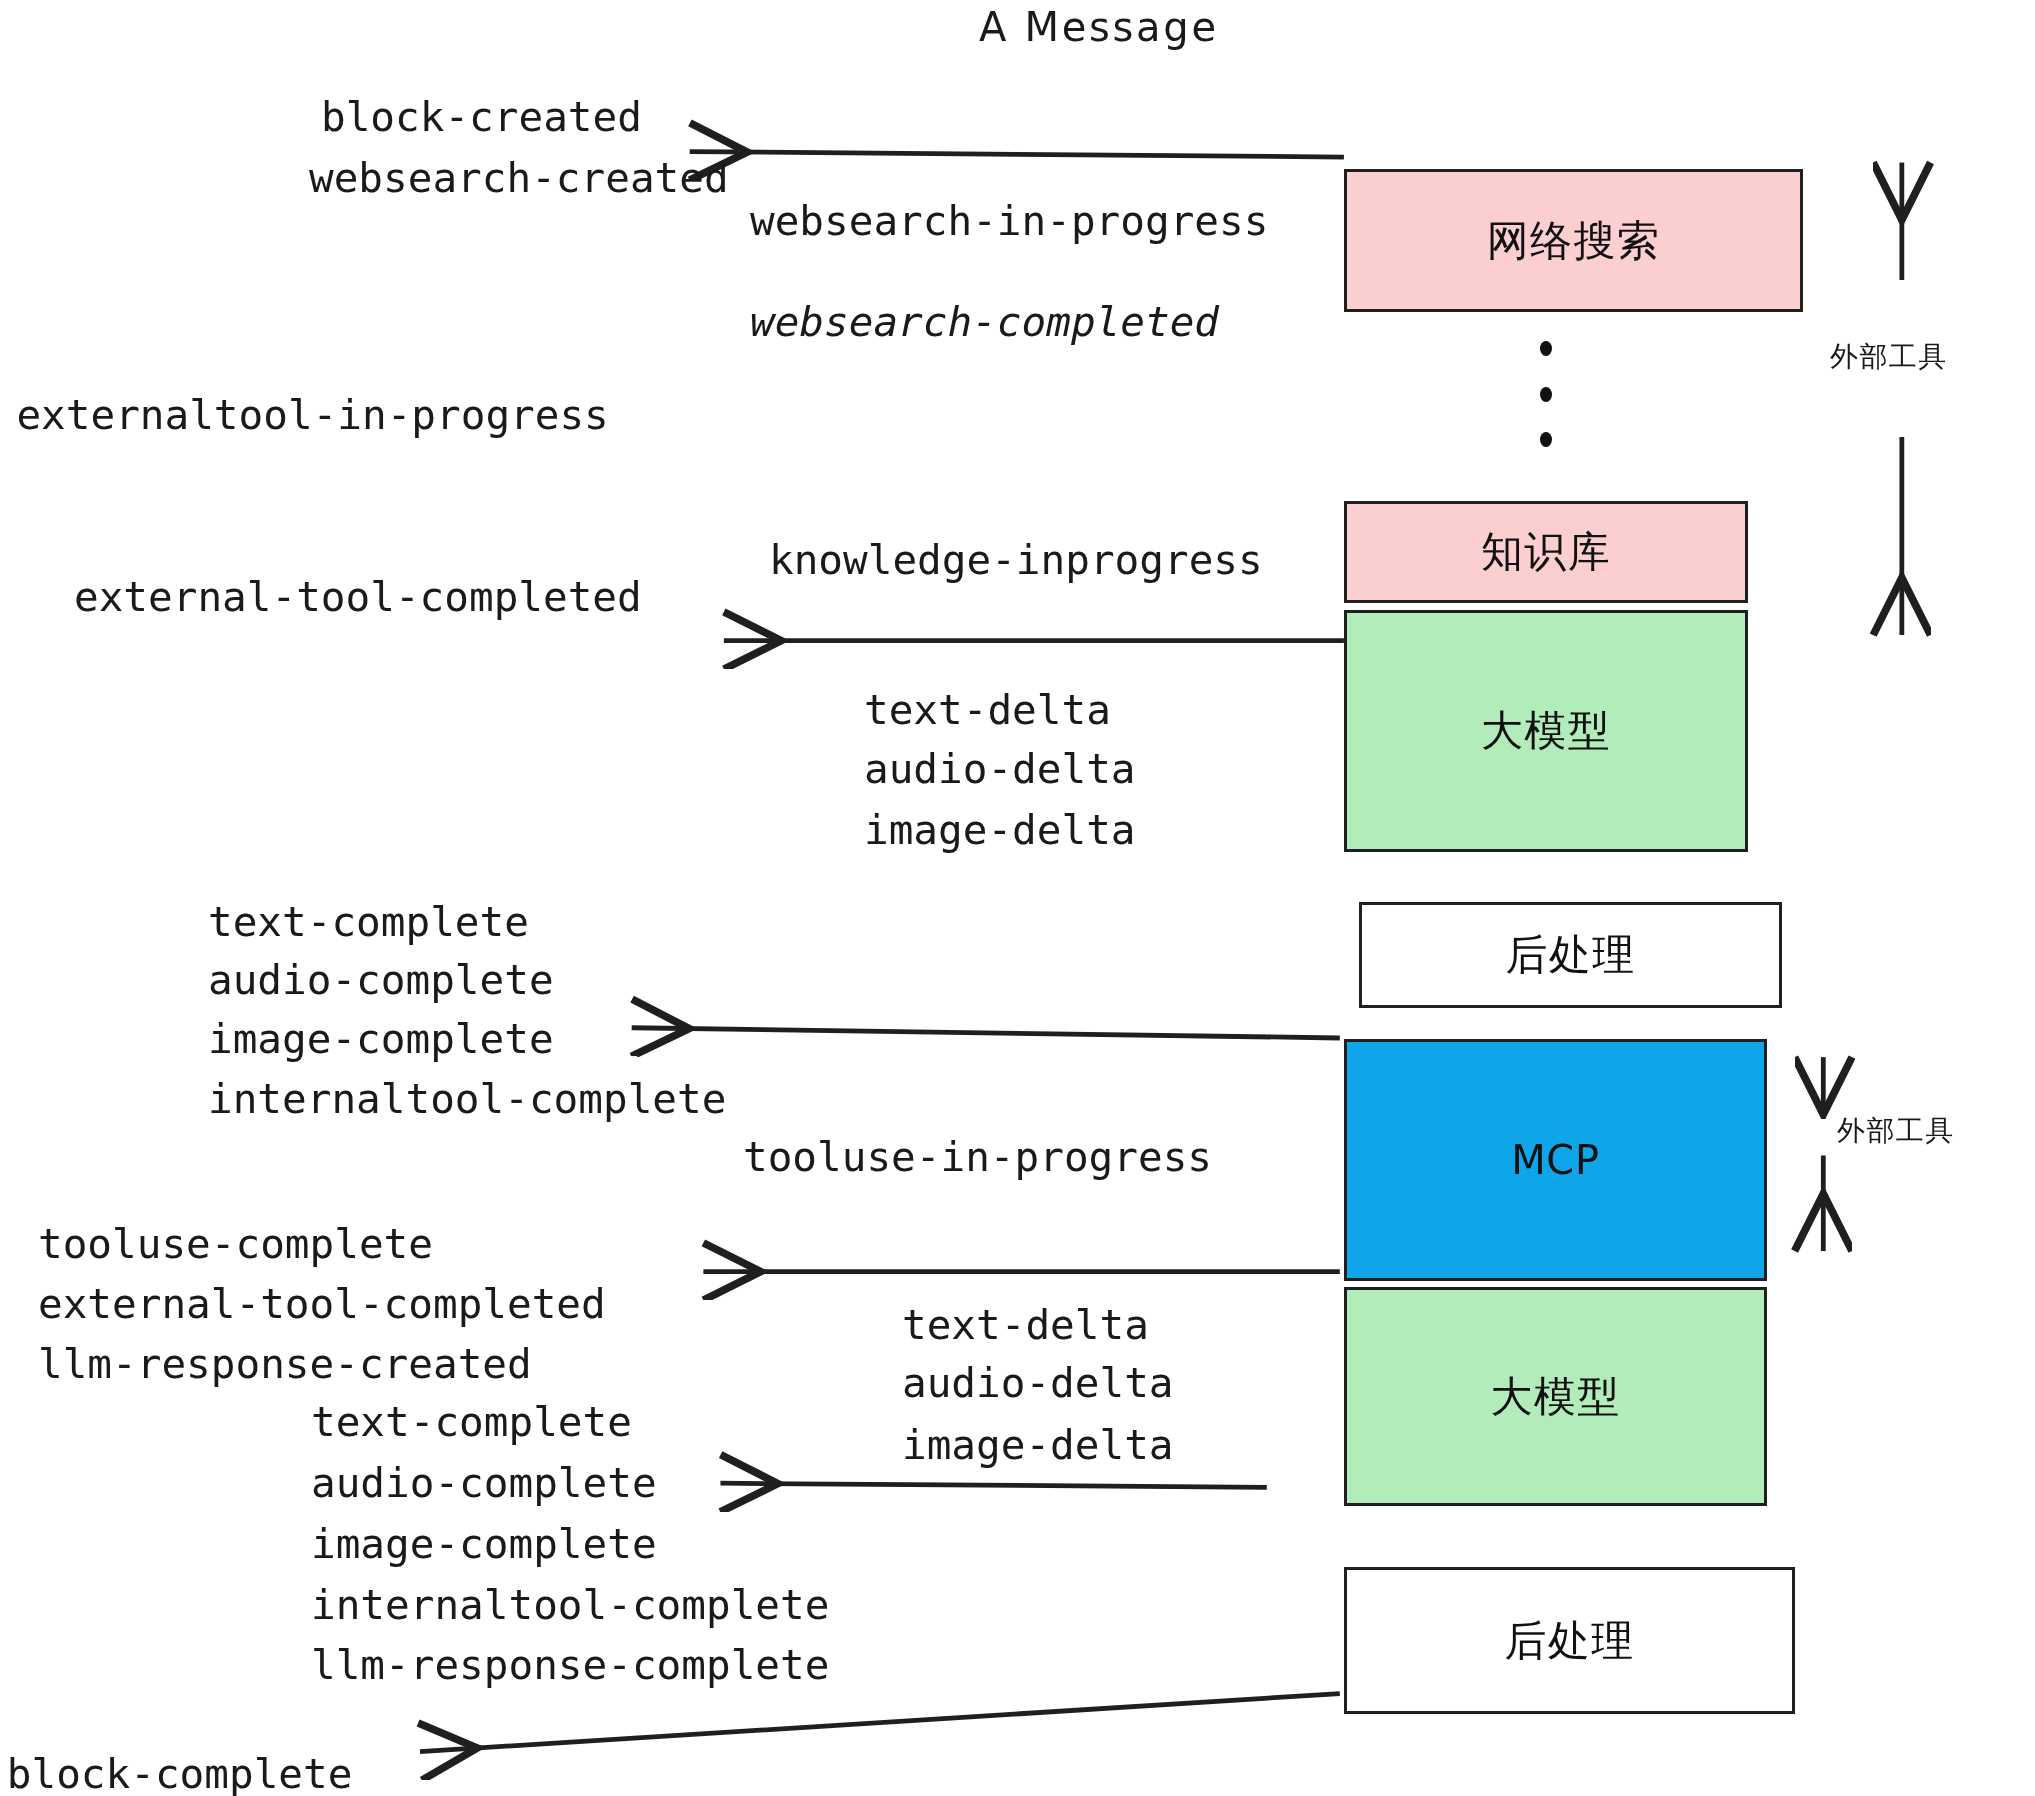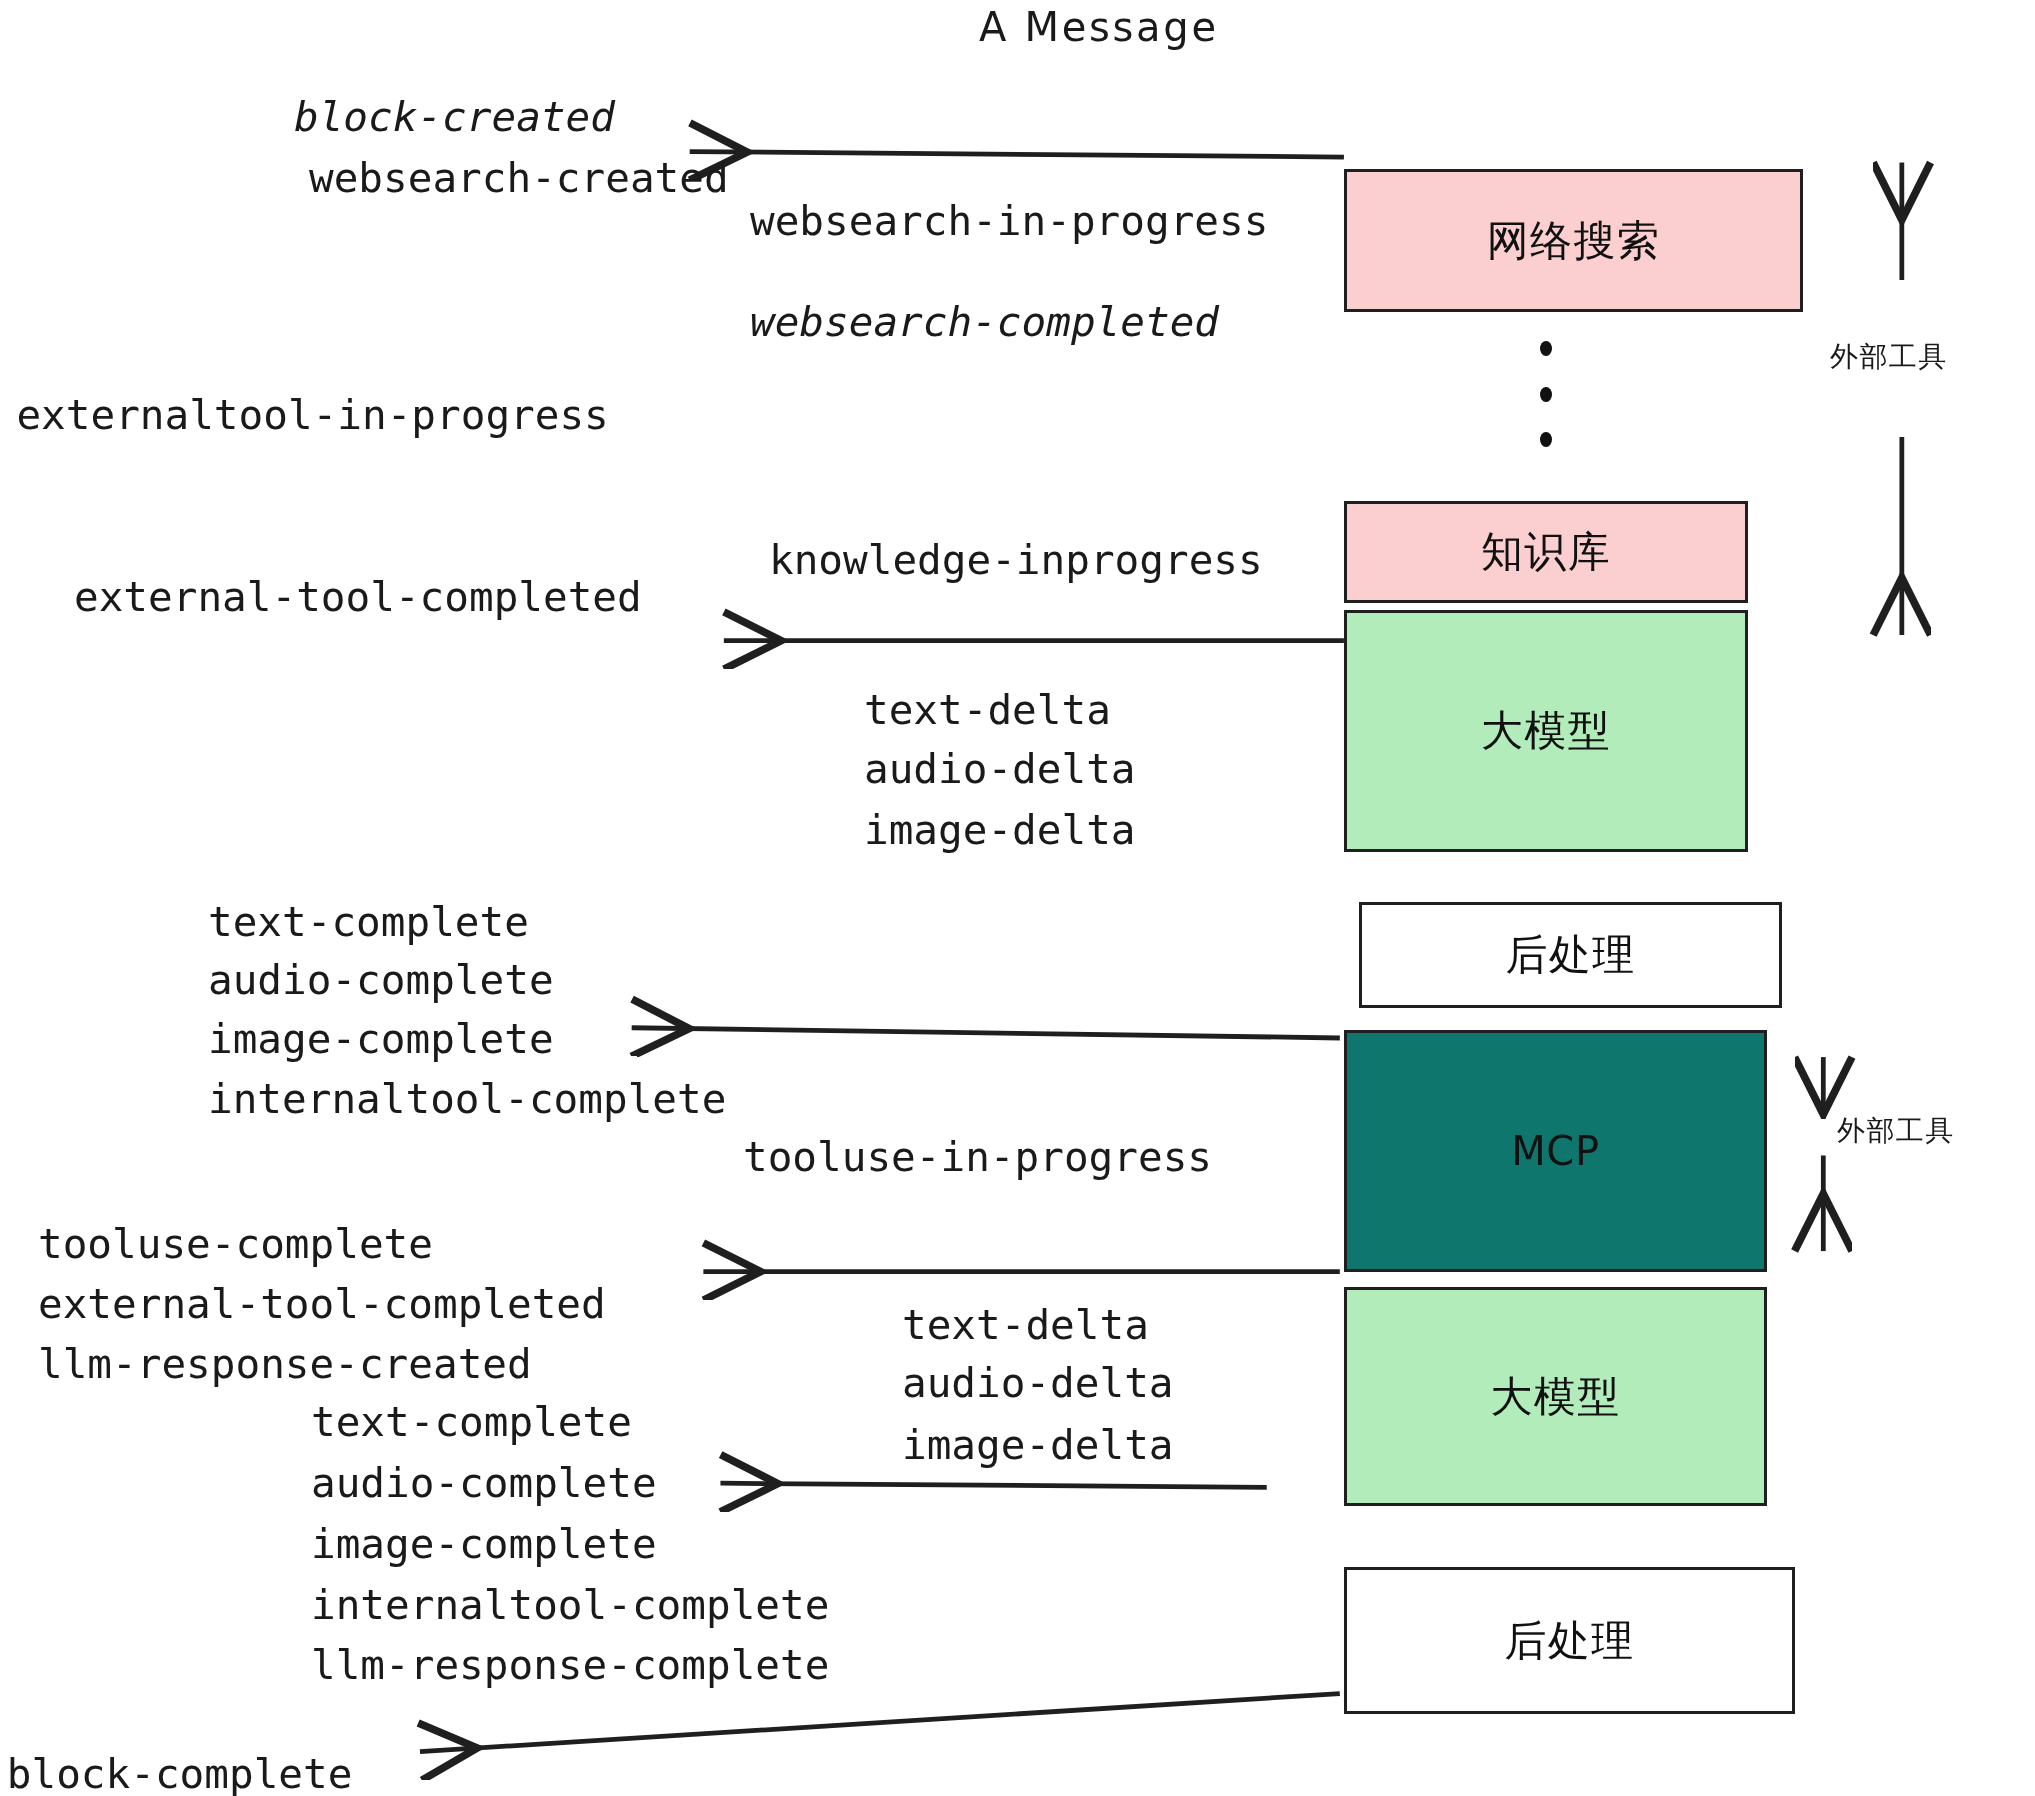--- a/index.html
+++ b/index.html
@@ -39,21 +39,21 @@
     display: flex;
     align-items: center;
     justify-content: center;
     color: #111111;
     font-family: "DejaVu Sans", sans-serif;
     font-size: 42px;
     letter-spacing: 1.4px;
   }
   .box.pink   { background: #fbcfcf; }
   .box.green  { background: #b2ecbb; }
-  .box.yellow { background: #0f766e; }
+  .box.yellow { background: #0ea5e9; margin-top: 9px; }
   .box.white  { background: #ffffff; }
   .box.mcp    { font-size: 40px; letter-spacing: 0.7px; }
   .side-label {
     position: absolute;
     font-family: "DejaVu Sans", sans-serif;
     font-size: 28px;
     letter-spacing: 1.4px;
     color: #1a1a1a;
     white-space: nowrap;
   }
@@ -106,21 +106,21 @@
 
     <line x1="1962" y1="2480" x2="615" y2="2565" stroke="#1f1f1f" stroke-width="7" marker-end="url(#ah)"></line>
 
     <line x1="2785" y1="410" x2="2785" y2="238" stroke="#1f1f1f" stroke-width="7" marker-end="url(#ah)"></line>
     <line x1="2785" y1="640" x2="2785" y2="930" stroke="#1f1f1f" stroke-width="7" marker-end="url(#ah)"></line>
 
     <line x1="2670" y1="1638" x2="2670" y2="1548" stroke="#1f1f1f" stroke-width="7" marker-end="url(#ah)"></line>
     <line x1="2670" y1="1692" x2="2670" y2="1832" stroke="#1f1f1f" stroke-width="7" marker-end="url(#ah)"></line>
   </svg>
 
-  <div class="lbl" style="left:294px;  top:97px;font-style:italic;">block-created</div>
+  <div class="lbl" style="left:321px;  top:97px;">block-created</div>
   <div class="lbl" style="left:309px;  top:158px;">websearch-created</div>
   <div class="lbl" style="left:750px; top:201px;">websearch-in-progress</div>
   <div class="lbl" style="left:750px; top:302px;font-style:italic;">websearch-completed</div>
   <div class="lbl" style="left:769px; top:540px;">knowledge-inprogress</div>
   <div class="lbl" style="left:16.4px;   top:395px;">externaltool-in-progress</div>
   <div class="lbl" style="left:74px;  top:577px;">external-tool-completed</div>
 
   <div class="lbl" style="left:864px; top:690px;">text-delta</div>
   <div class="lbl" style="left:864px; top:749px;">audio-delta</div>
   <div class="lbl" style="left:864px; top:810px;">image-delta</div>

